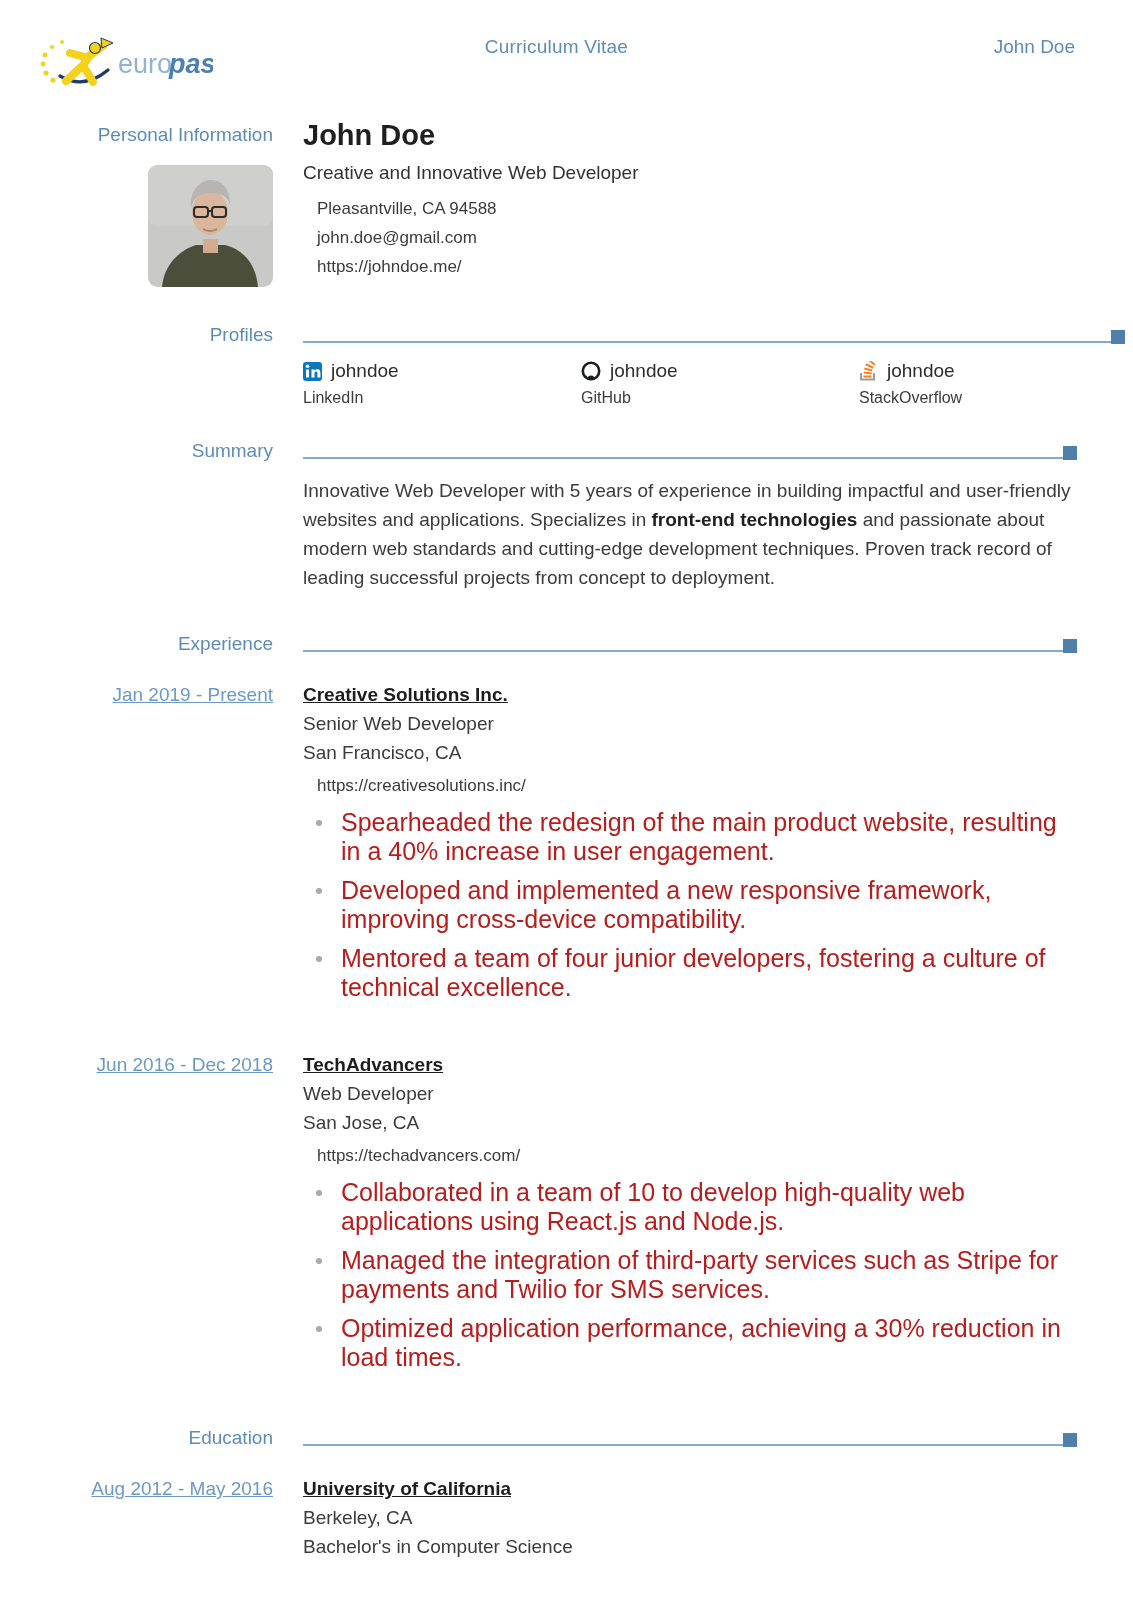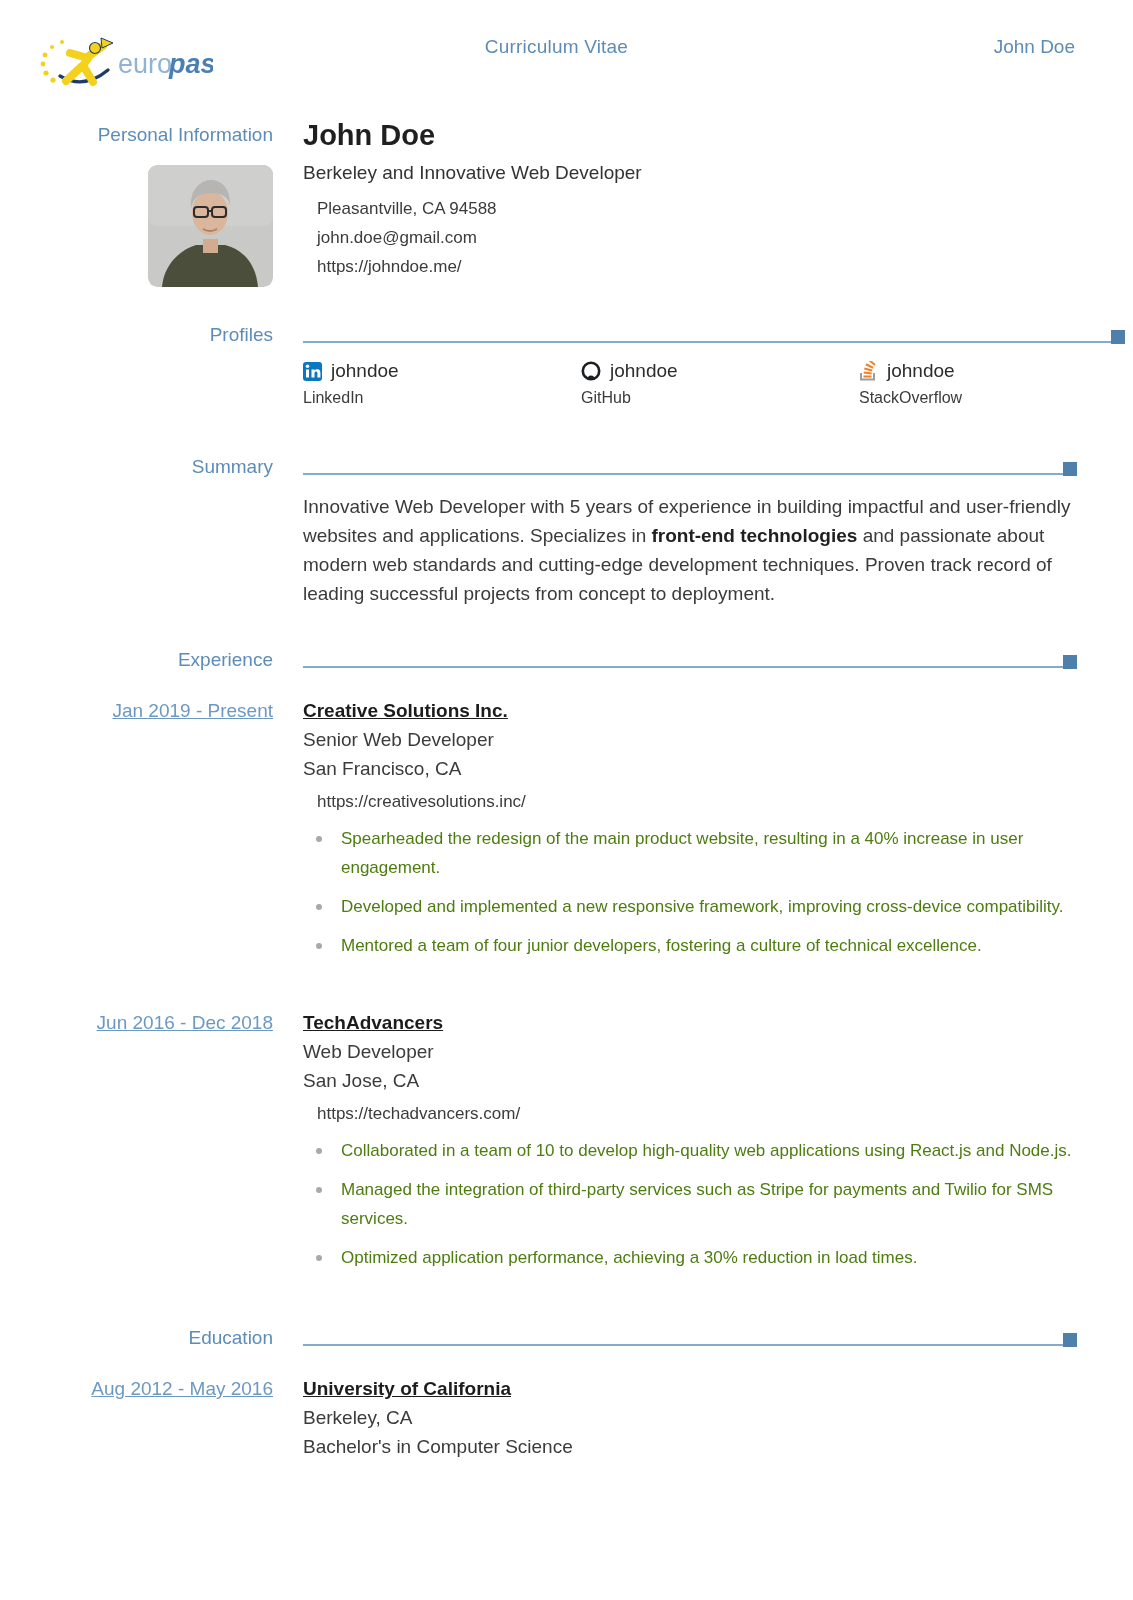--- a/index.html
+++ b/index.html
@@ -37,33 +37,33 @@
   .contact-list div { font-size:17px; line-height:29px; color:#3b3b3b; }
 
   
   .profiles { margin-top:36px; }
   .profiles-grid { display:flex; margin-top:16px;gap:12px; }
   .profile-item { width:266px; }
   .profile-user { display:flex; align-items:center; gap:9px; font-size:19px; color:#2c2c2c; }
   .profile-net { font-size:16px; color:#3b3b3b; margin-top:7px; }
 
   
-  .summary { margin-top:48px; }
+  .summary { margin-top:32px; }
   .summary-text { font-size:19px; line-height:29px; color:#3b3b3b; margin-top:16px; }
   .summary-text b { color:#1f1f1f; }
 
   
   .section-gap { margin-top:40px; }
   .entry { margin-top:24px; }
   .entry-dates { font-size:19px; color:#6b99c3; line-height:29px;text-decoration:underline; }
   .entry-company { font-size:19px; font-weight:bold; color:#1c1c1c; line-height:29px;text-decoration:underline; }
   .entry-line { font-size:19px; line-height:29px; color:#3b3b3b; }
   .entry-url { font-size:17px; line-height:29px; color:#3b3b3b; margin:4px 0 2px 14px; }
   .bullets { list-style:none; margin-top:8px; }
-  .bullets li { position:relative; padding-left:38px; font-size:17px; line-height:29px; margin-bottom:10px; color:#4d7c0f; }
+  .bullets li { position:relative; padding-left:38px; font-size:25px; line-height:29px; margin-bottom:10px; color:#b91c1c; }
   .bullets li::before { content:""; position:absolute; left:13px; top:12px; width:6px; height:6px; border-radius:50%; background:#a9a9a9; }
   .job2 { margin-top:38px; }
 </style>
 </head>
 <body>
 
 <div class="top-header">
   <div class="logo-wrap">
     <svg width="175" height="52" viewBox="0 0 175 52">
 
@@ -112,21 +112,21 @@
 
       <rect x="46" y="42" width="14" height="10" rx="3" fill="none" stroke="#2c2c2c" stroke-width="2"></rect>
       <rect x="64" y="42" width="14" height="10" rx="3" fill="none" stroke="#2c2c2c" stroke-width="2"></rect>
       <line x1="60" y1="46" x2="64" y2="46" stroke="#2c2c2c" stroke-width="2"></line>
 
       <path d="M55,64 Q62,68 69,64" fill="none" stroke="#a97f66" stroke-width="2"></path>
     </svg>
   </div>
   <div class="col-content">
     <div class="person-name">John Doe</div>
-    <div class="person-title">Berkeley and Innovative Web Developer</div>
+    <div class="person-title">Creative and Innovative Web Developer</div>
     <div class="contact-list">
       <div>Pleasantville, CA 94588</div>
       <div>john.doe@gmail.com</div>
       <div>https://johndoe.me/</div>
     </div>
   </div>
 </div>
 
 <div class="row profiles">
   <div class="col-label">Profiles</div>

